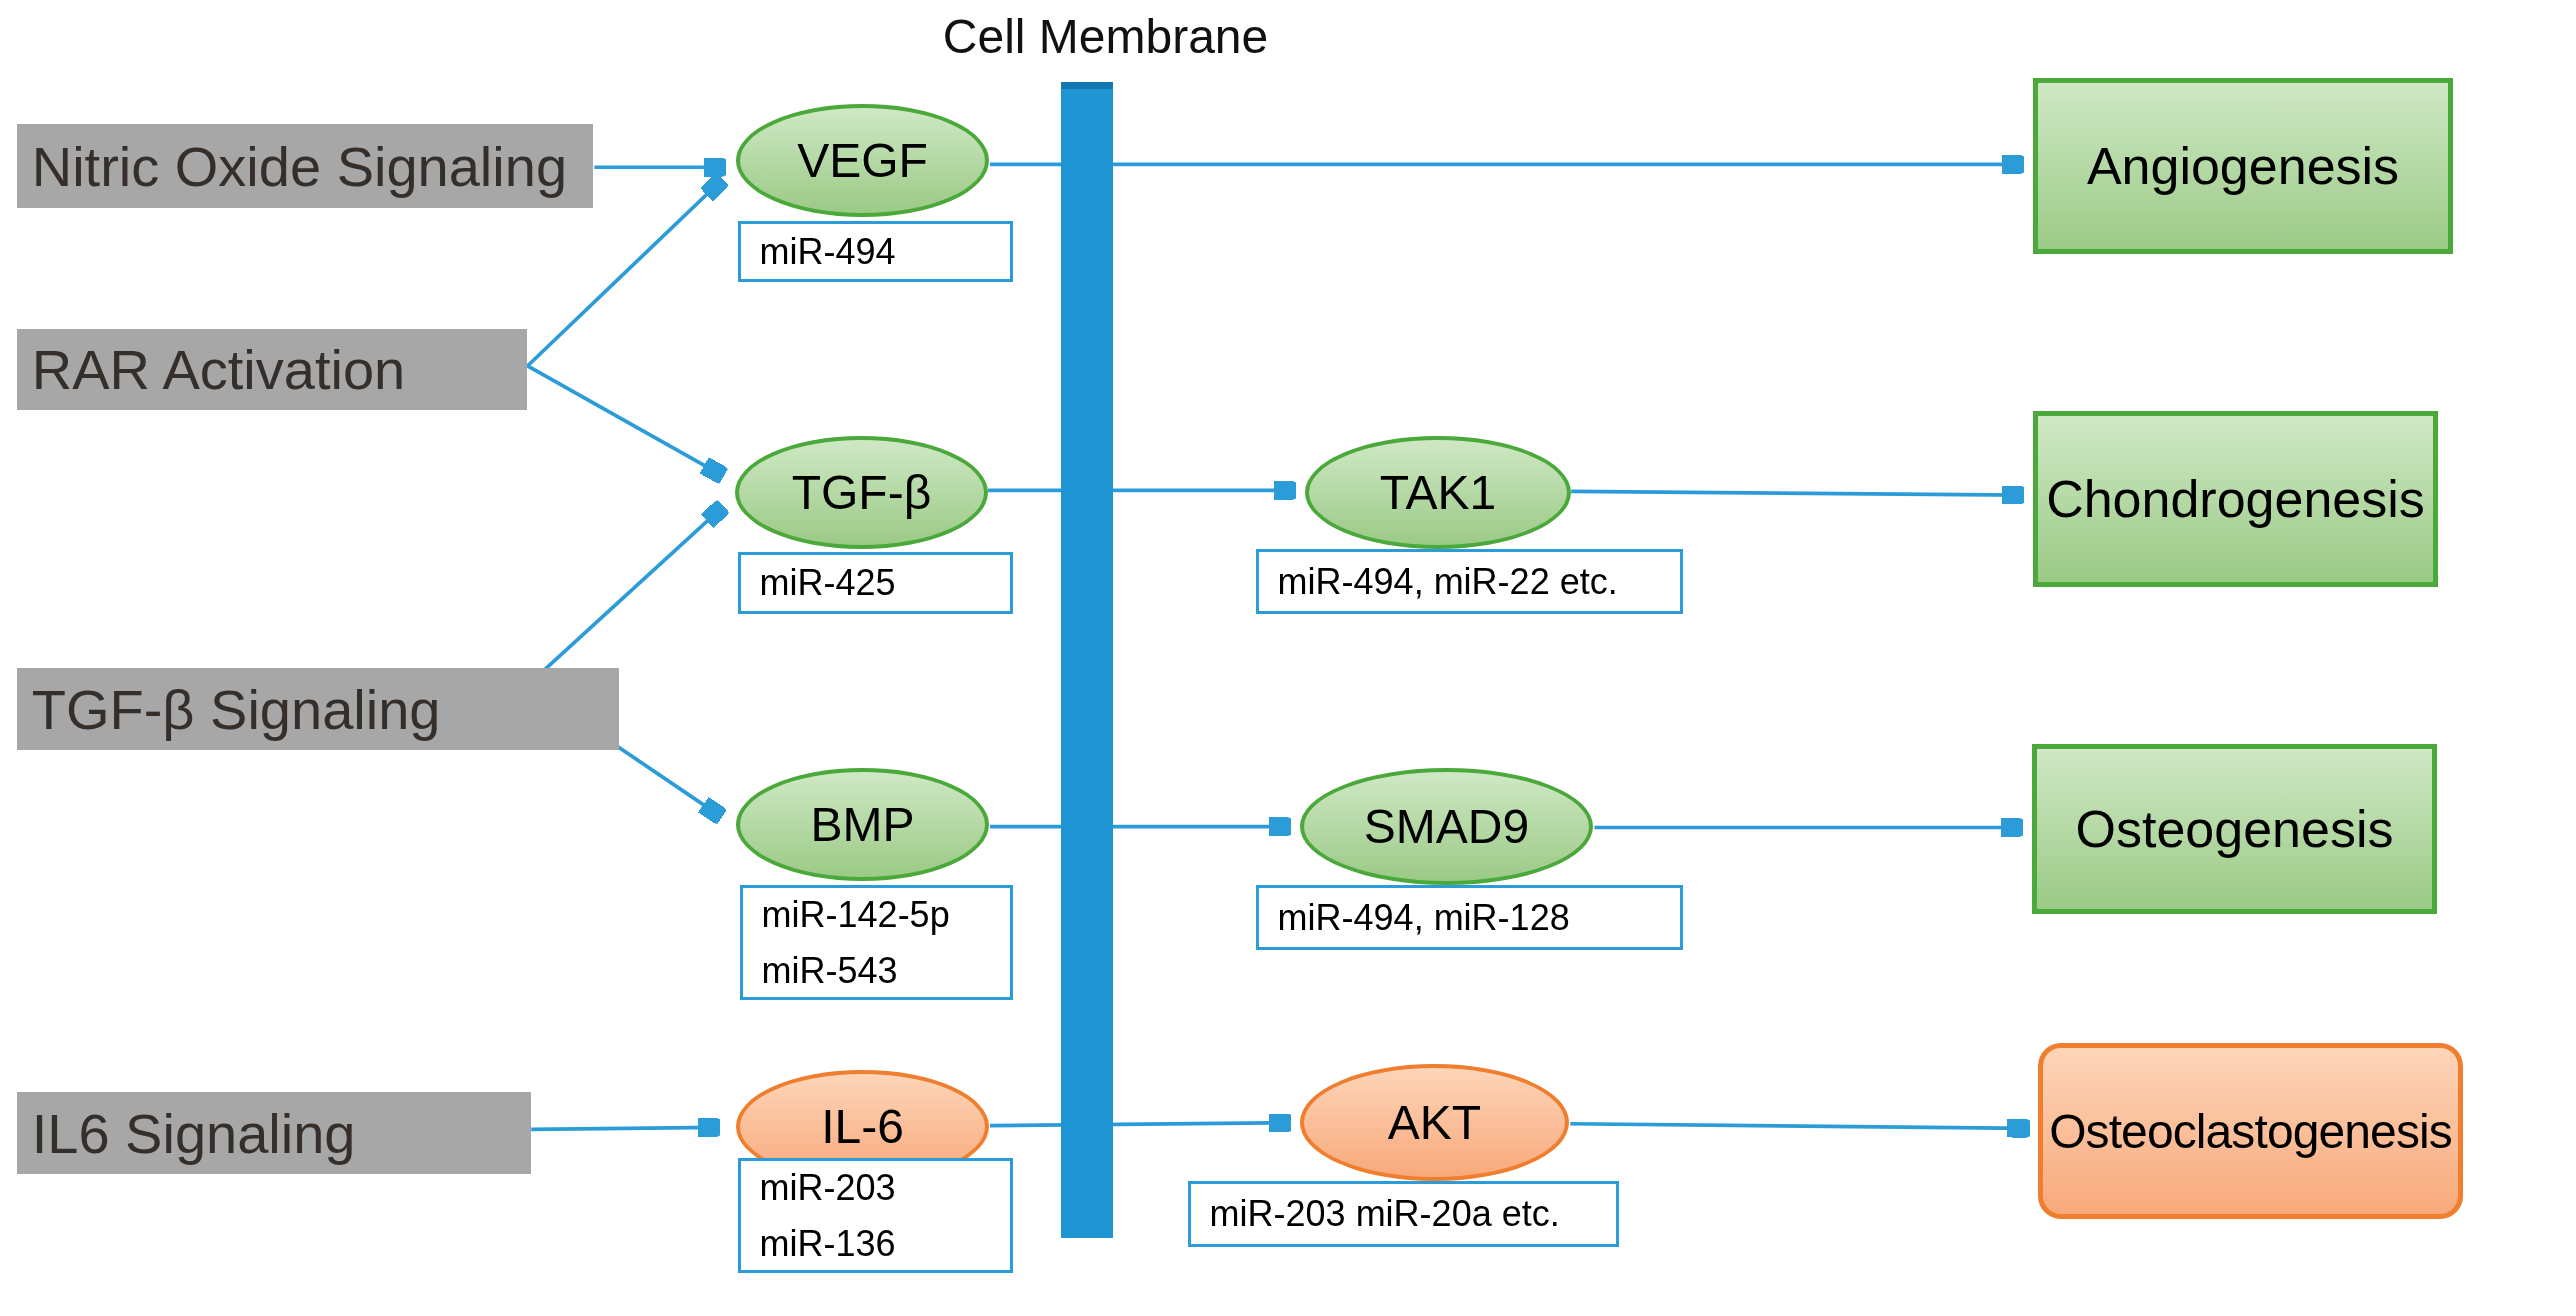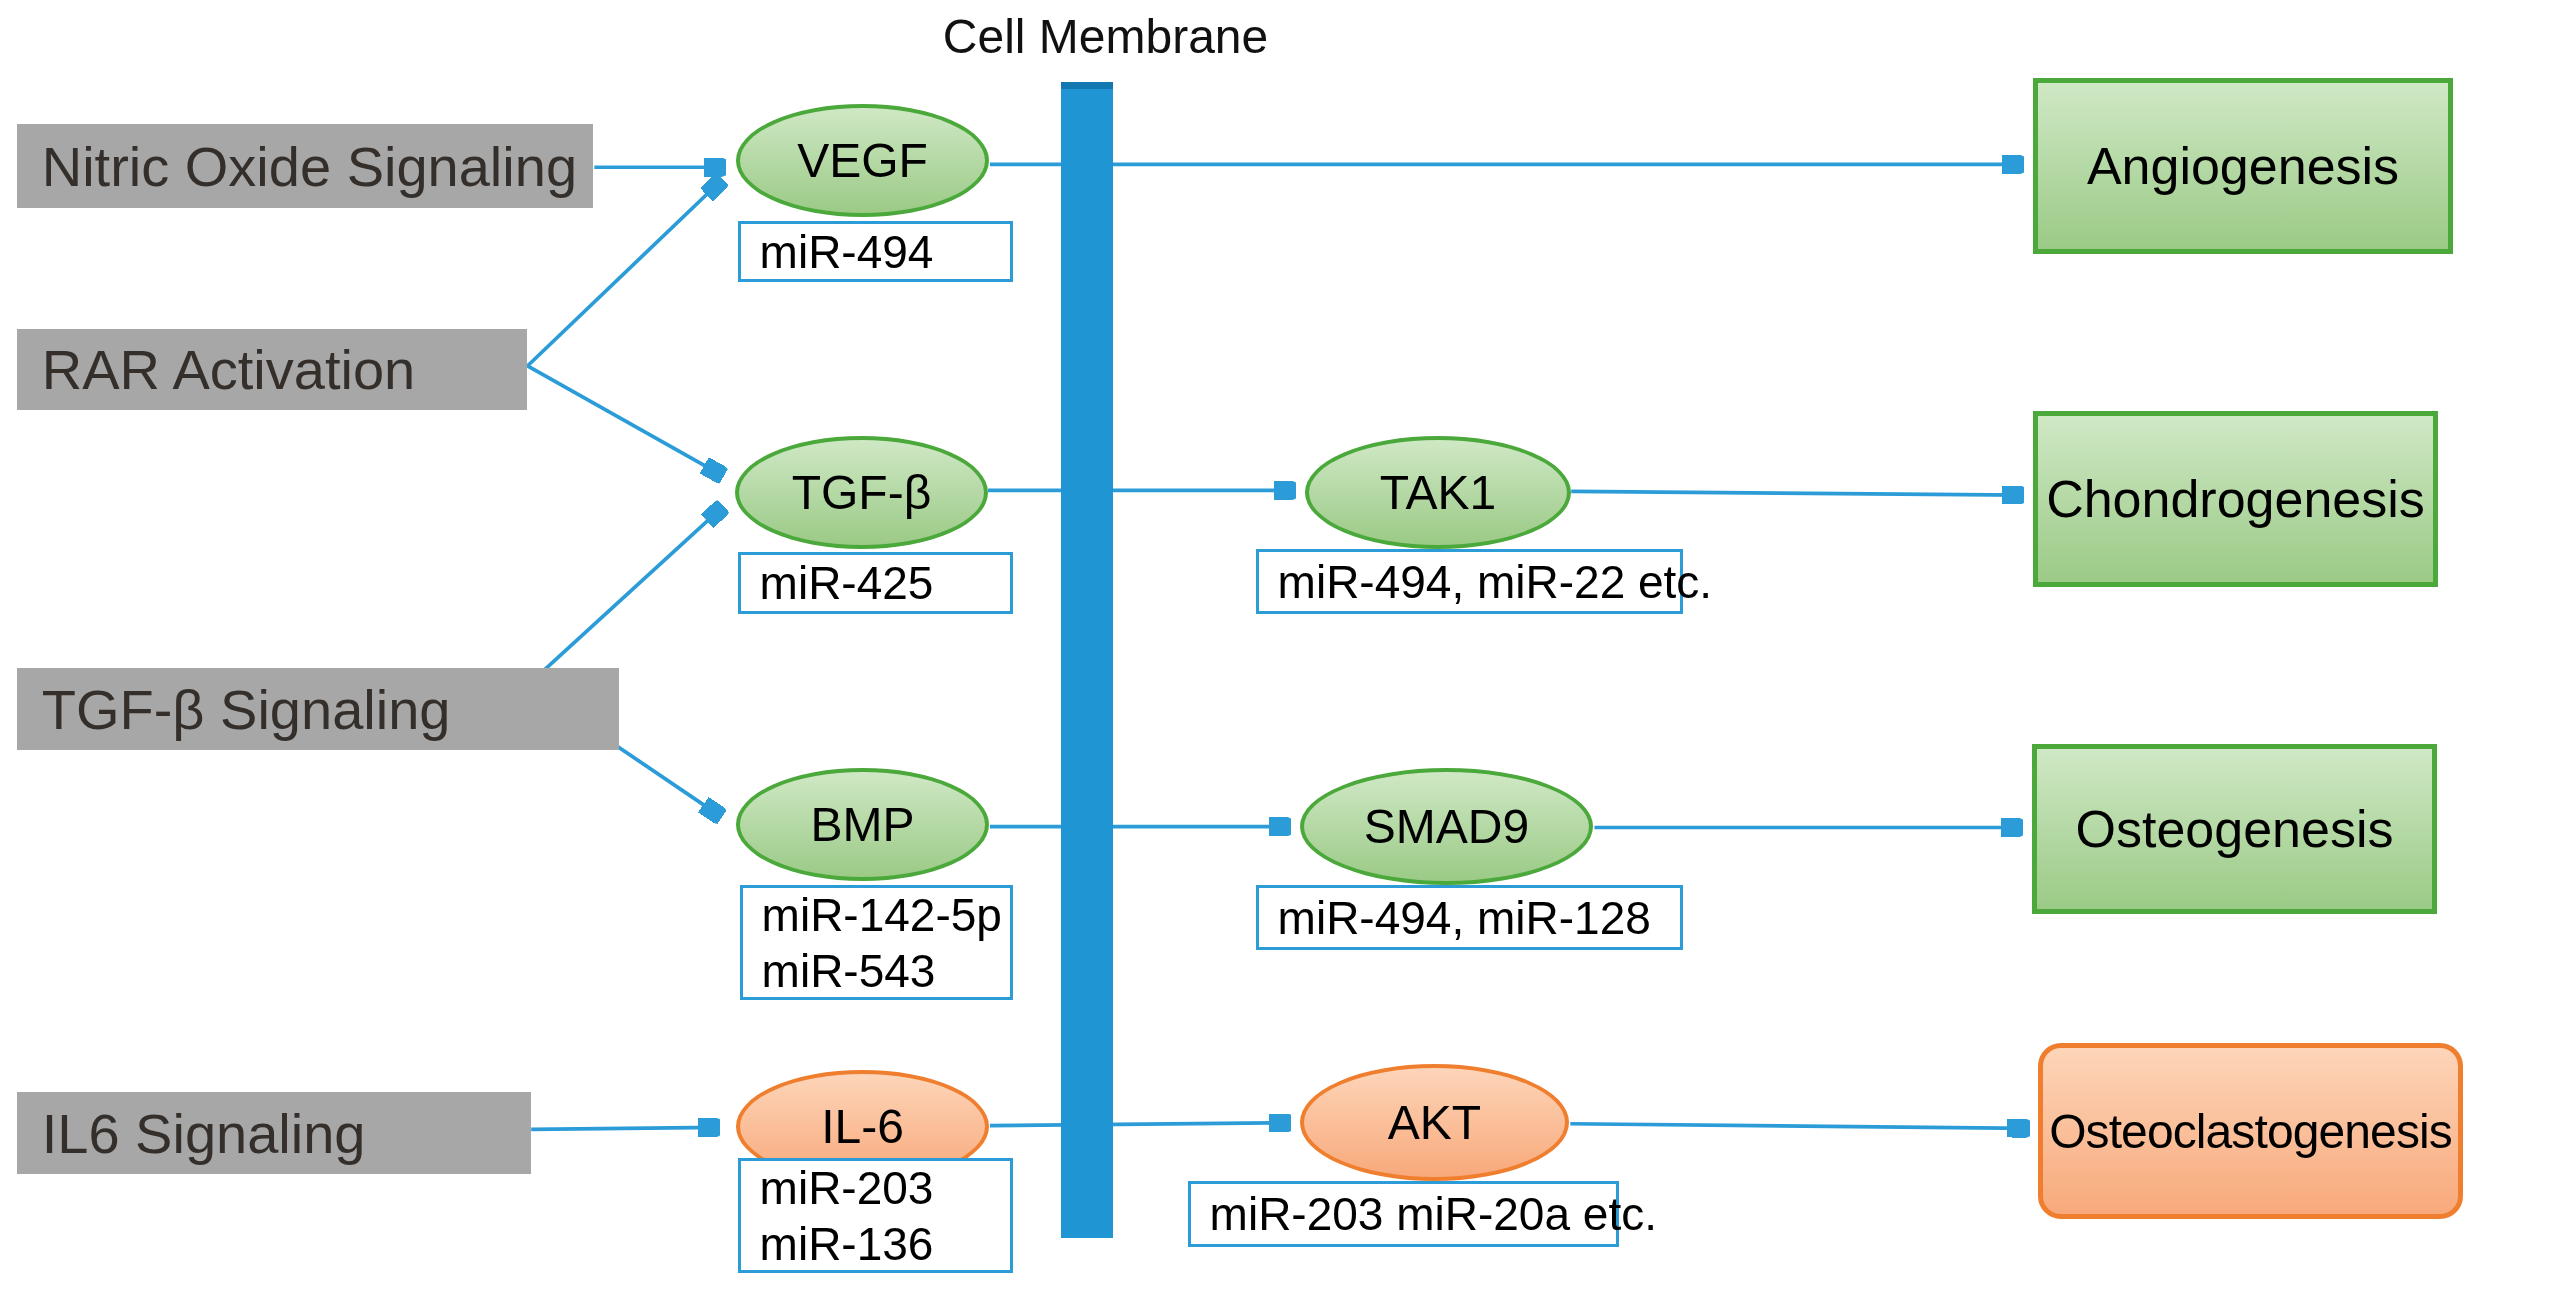--- a/index.html
+++ b/index.html
@@ -22,21 +22,21 @@
   .membrane{
     position:absolute;left:1061px;top:82px;width:52px;height:1149px;z-index:4;
     background:var(--membrane-blue);
     border-top:7.4px solid var(--membrane-top);
   }
 
   .pathway{
     position:absolute;z-index:2;
     background:var(--box-gray);
     display:flex;align-items:center;
-    padding-left:25px;box-sizing:border-box;
+    padding-left:15px;box-sizing:border-box;
     font-size:56px;color:var(--gray-ink);
     white-space:nowrap;
   }
 
   .ellipse{
     position:absolute;z-index:3;border-radius:50%;
     display:flex;align-items:center;justify-content:center;
     font-size:48px;color:#000;box-sizing:border-box;
   }
   .ellipse.green{
@@ -44,21 +44,21 @@
     border:4.6px solid var(--green-border);
   }
   .ellipse.orange{
     background:linear-gradient(180deg,var(--orange-top) 0%,var(--orange-bottom) 100%);
     border:4.6px solid var(--orange-border);
   }
 
   .mirbox{
     position:absolute;z-index:5;background:#ffffff;
     border:3.7px solid var(--arrow-blue);box-sizing:border-box;
-    font-size:46px;color:#000;
+    font-size:36px;color:#000;
     display:flex;flex-direction:column;justify-content:center;
     padding-left:18.6px;line-height:56px;white-space:nowrap;
   }
 
   .outcome{
     position:absolute;z-index:3;box-sizing:border-box;
     display:flex;align-items:center;justify-content:center;
     font-size:52px;color:#000;white-space:nowrap;
   }
   .outcome.green{

